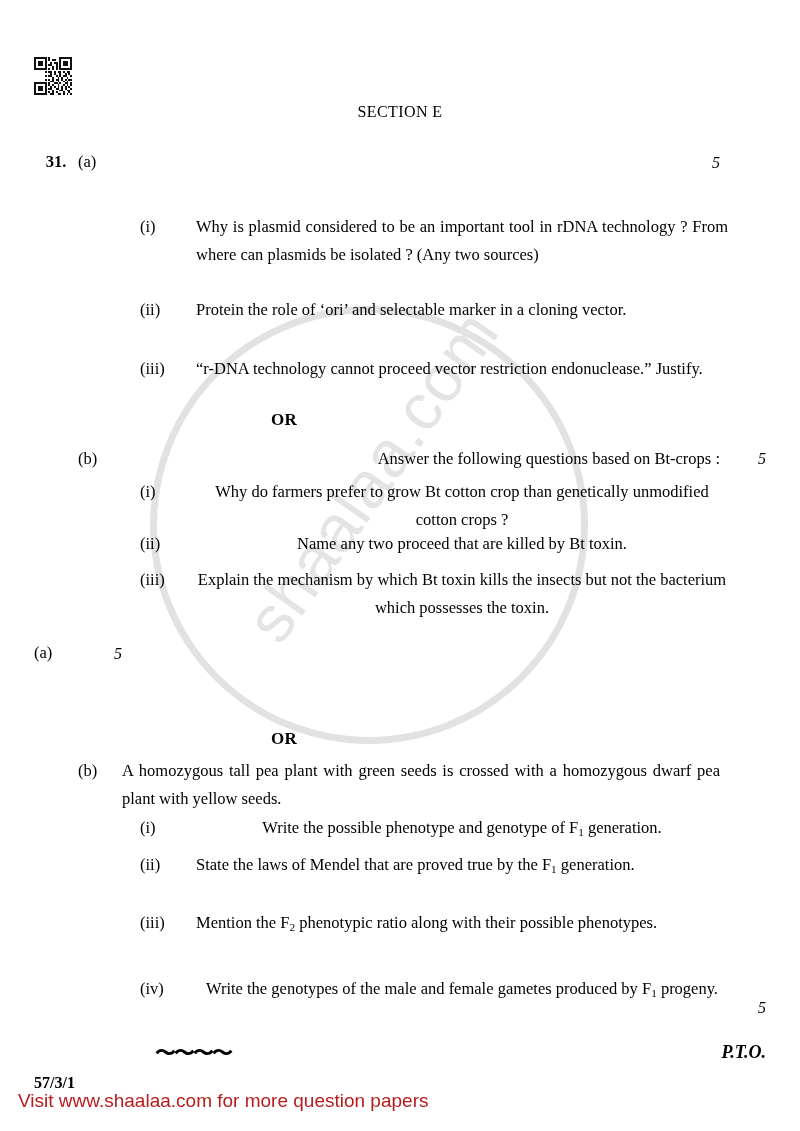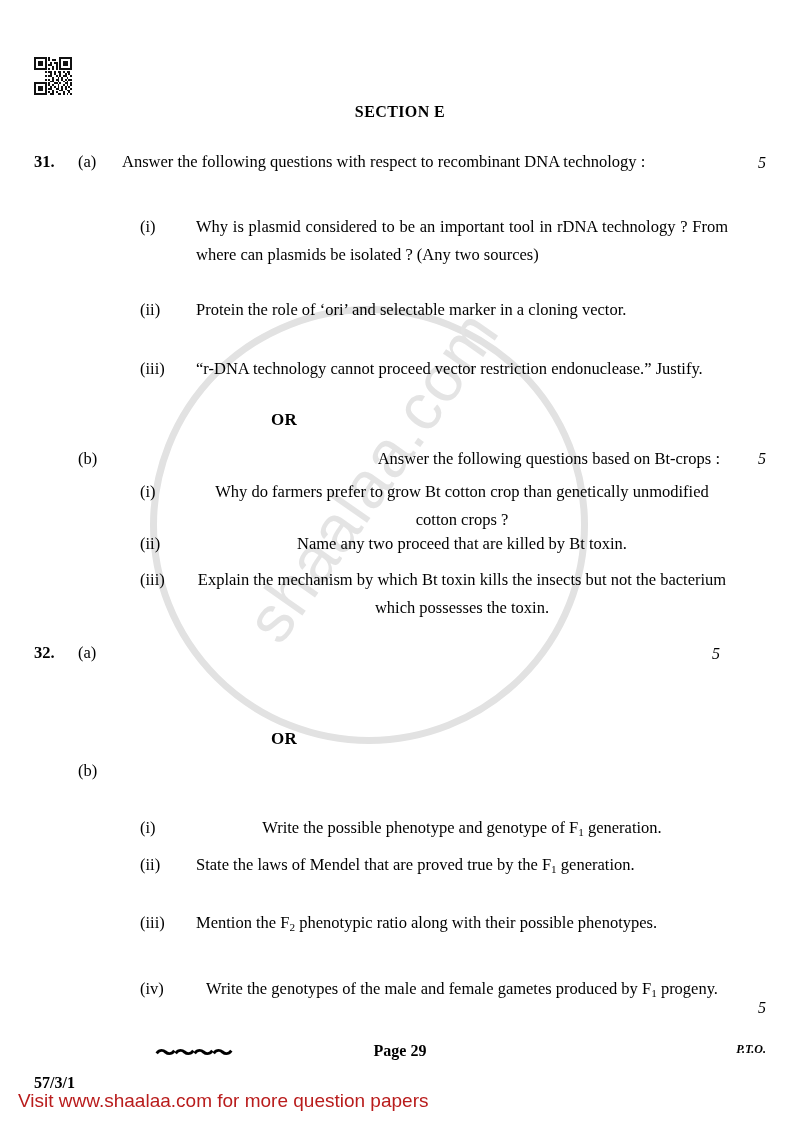--- a/index.html
+++ b/index.html
@@ -66,37 +66,37 @@
     position: relative;
     z-index: 2;
     padding: 0;
   }
 
   .section-title {
     position: absolute;
     left: 0; right: 0;
     top: 103px;
     text-align: center;
-    font-weight: bold;
+    font-weight: normal;
     font-size: 16px;
     letter-spacing: 0.4px;
   }
 
   
   .qrow {
     position: absolute;
     display: grid;
     grid-template-columns: 44px 44px 1fr 46px;
     column-gap: 0;
     font-size: 16.5px;
     line-height: 1.72;
   }
   .qnum {
     font-weight: bold;
-    text-align: left;
+    text-align: center;
   }
   .qlabel { text-align: left; }
   .qtext { text-align: justify; text-justify: inter-word; }
   .qtext.nojust { text-align: right; }
   .marks {
     font-style: italic;
     text-align: right;
     font-size: 16px;
   }
   .marks.bottom { align-self: end; }
@@ -150,21 +150,21 @@
     left: 0; right: 0; top: 0;
     text-align: center;
     font-weight: bold;
     font-size: 16px;
   }
   #footer .pto {
     position: absolute;
     right: 34px; top: 0;
     font-weight: bold;
     font-style: italic;
-    font-size: 12px;
+    font-size: 18px;
   }
 
   #banner {
     position: absolute;
     left: 18px;
     top: 1090px;
     font-family: "Liberation Sans", "DejaVu Sans", sans-serif;
     font-size: 19px;
     color: #b91c1c;
     z-index: 3;
@@ -275,21 +275,20 @@
     </svg>
   </div>
 
   <div id="content">
 
     <div class="section-title">SECTION E</div>
 
     <div class="qrow" style="left:34px; top:148px; width:732px;">
       <div class="qnum">31.</div>
       <div class="qlabel">(a)</div>
-      <div class="qtext">Answer the following questions with respect to recombinant DNA technology :</div>
       <div class="marks bottom">5</div>
     </div>
 
     <div class="subrow" style="left:140px; top:213px; width:588px;">
       <div class="rn">(i)</div>
       <div class="st">Why is plasmid considered to be an important tool in rDNA technology ? From where can plasmids be isolated ? (Any two sources)</div>
     </div>
 
     <div class="subrow" style="left:140px; top:296px; width:588px;">
       <div class="rn">(ii)</div>
@@ -319,30 +318,30 @@
       <div class="rn">(ii)</div>
       <div class="st nojust">Name any two proceed that are killed by Bt toxin.</div>
     </div>
 
     <div class="subrow" style="left:140px; top:566px; width:588px;">
       <div class="rn">(iii)</div>
       <div class="st nojust">Explain the mechanism by which Bt toxin kills the insects but not the bacterium which possesses the toxin.</div>
     </div>
 
     <div class="qrow" style="left:34px; top:639px; width:732px;">
-      <div class="qnum">32.</div>
       <div class="qlabel">(a)</div>
       <div class="marks bottom">5</div>
     </div>
 
     <div class="or-line" style="left:271px; top:729px;">OR</div>
 
     <div class="qrow" style="left:34px; top:757px; width:732px;">
       <div class="qnum"></div>
       <div class="qlabel">(b)</div>
+      <div class="qtext">A homozygous tall pea plant with green seeds is crossed with a homozygous dwarf pea plant with yellow seeds.</div>
       <div class="marks"></div>
     </div>
 
     <div class="subrow" style="left:140px; top:814px; width:588px;">
       <div class="rn">(i)</div>
       <div class="st nojust">Write the possible phenotype and genotype of F<sub>1</sub> generation.</div>
     </div>
 
     <div class="subrow" style="left:140px; top:851px; width:588px;">
       <div class="rn">(ii)</div>
@@ -359,19 +358,18 @@
       <div class="st nojust">Write the genotypes of the male and female gametes produced by F<sub>1</sub> progeny.</div>
     </div>
 
     <div class="marks" style="position:absolute; left:720px; top:999px; width:46px;">5</div>
 
   </div>
 
   <div id="footer">
     <div class="code">57/3/1</div>
     <div class="wave">〜〜〜〜</div>
-    <div class="pageno">Page 29</div>
     <div class="pto">P.T.O.</div>
   </div>
 
   <div id="banner">Visit www.shaalaa.com for more question papers</div>
 
 </div>
 
 </body></html>

